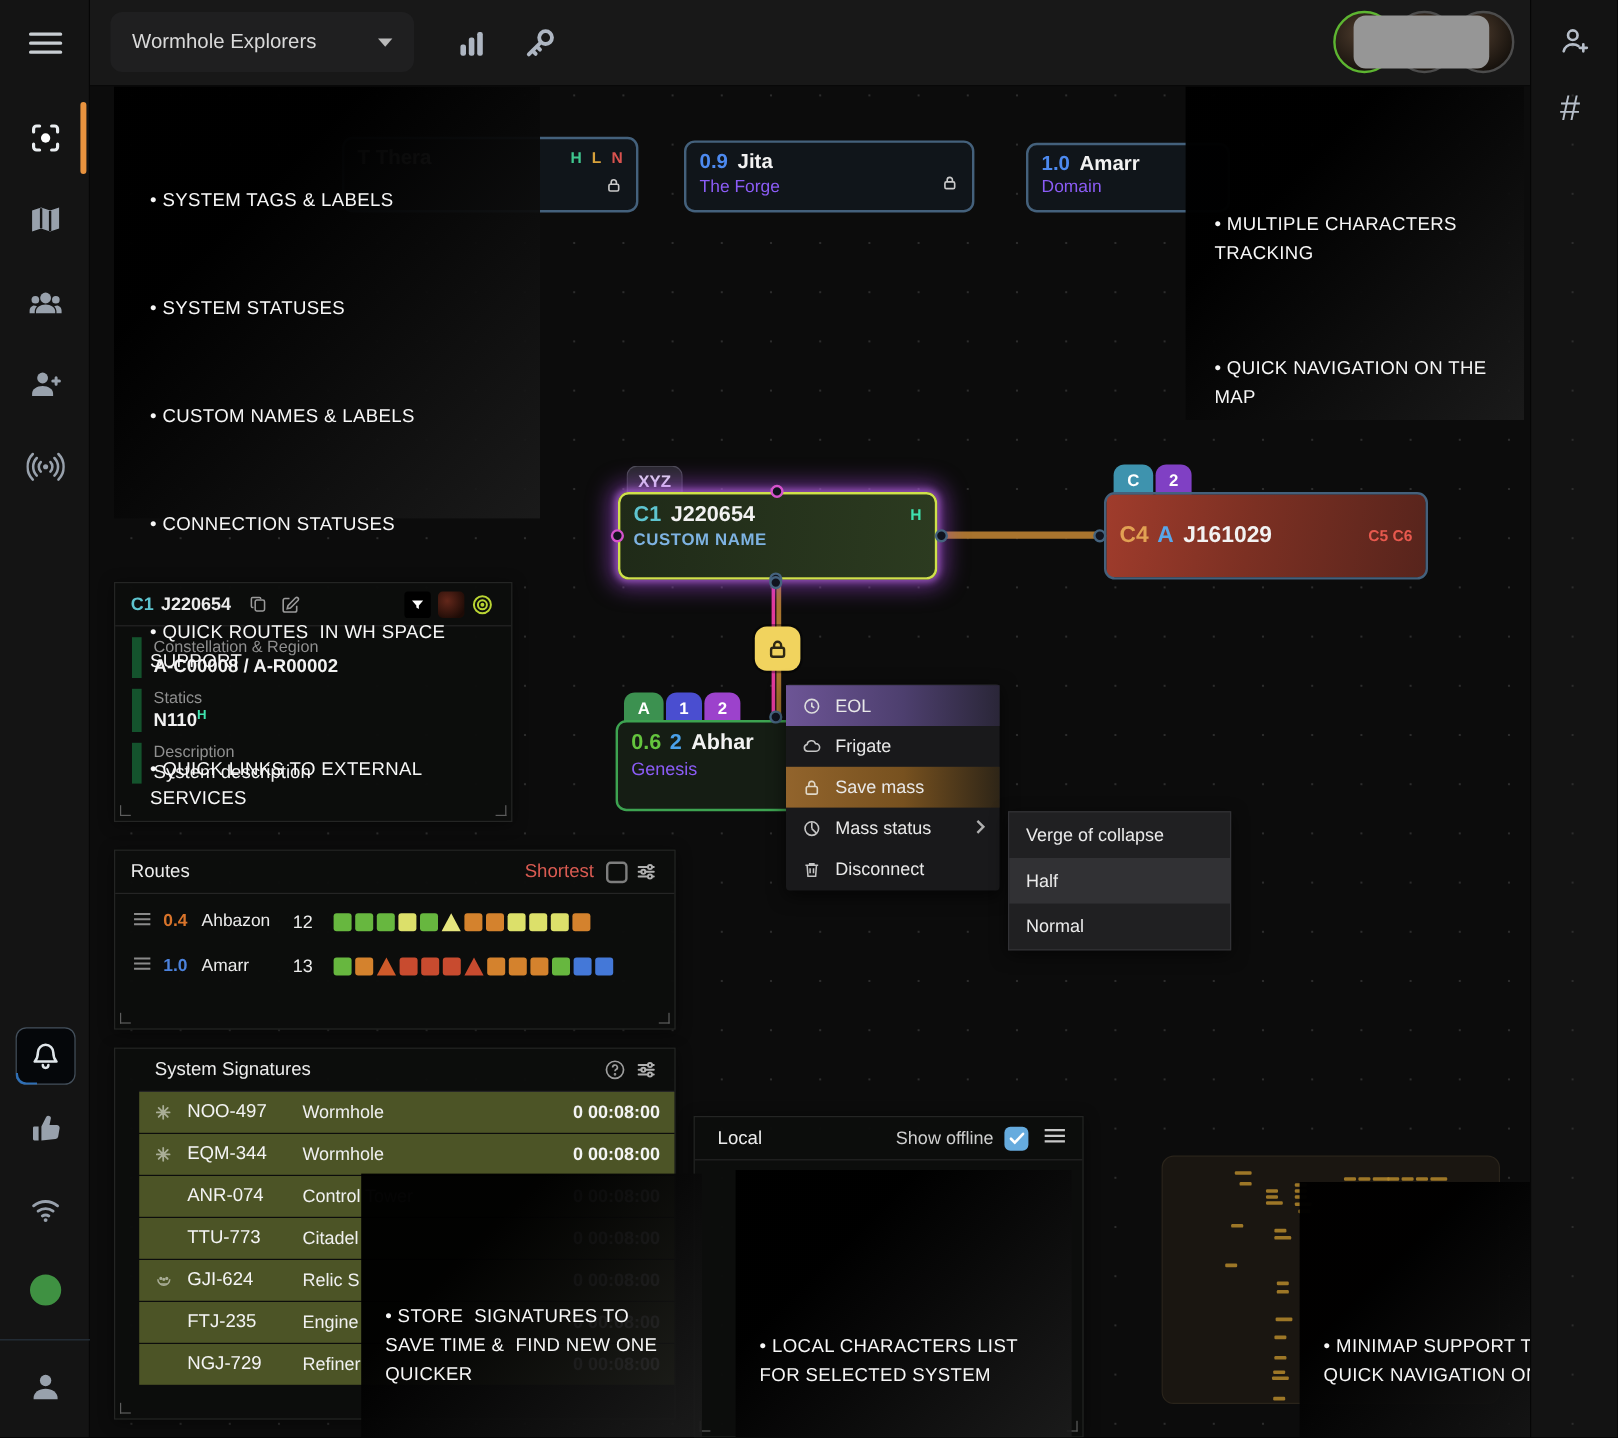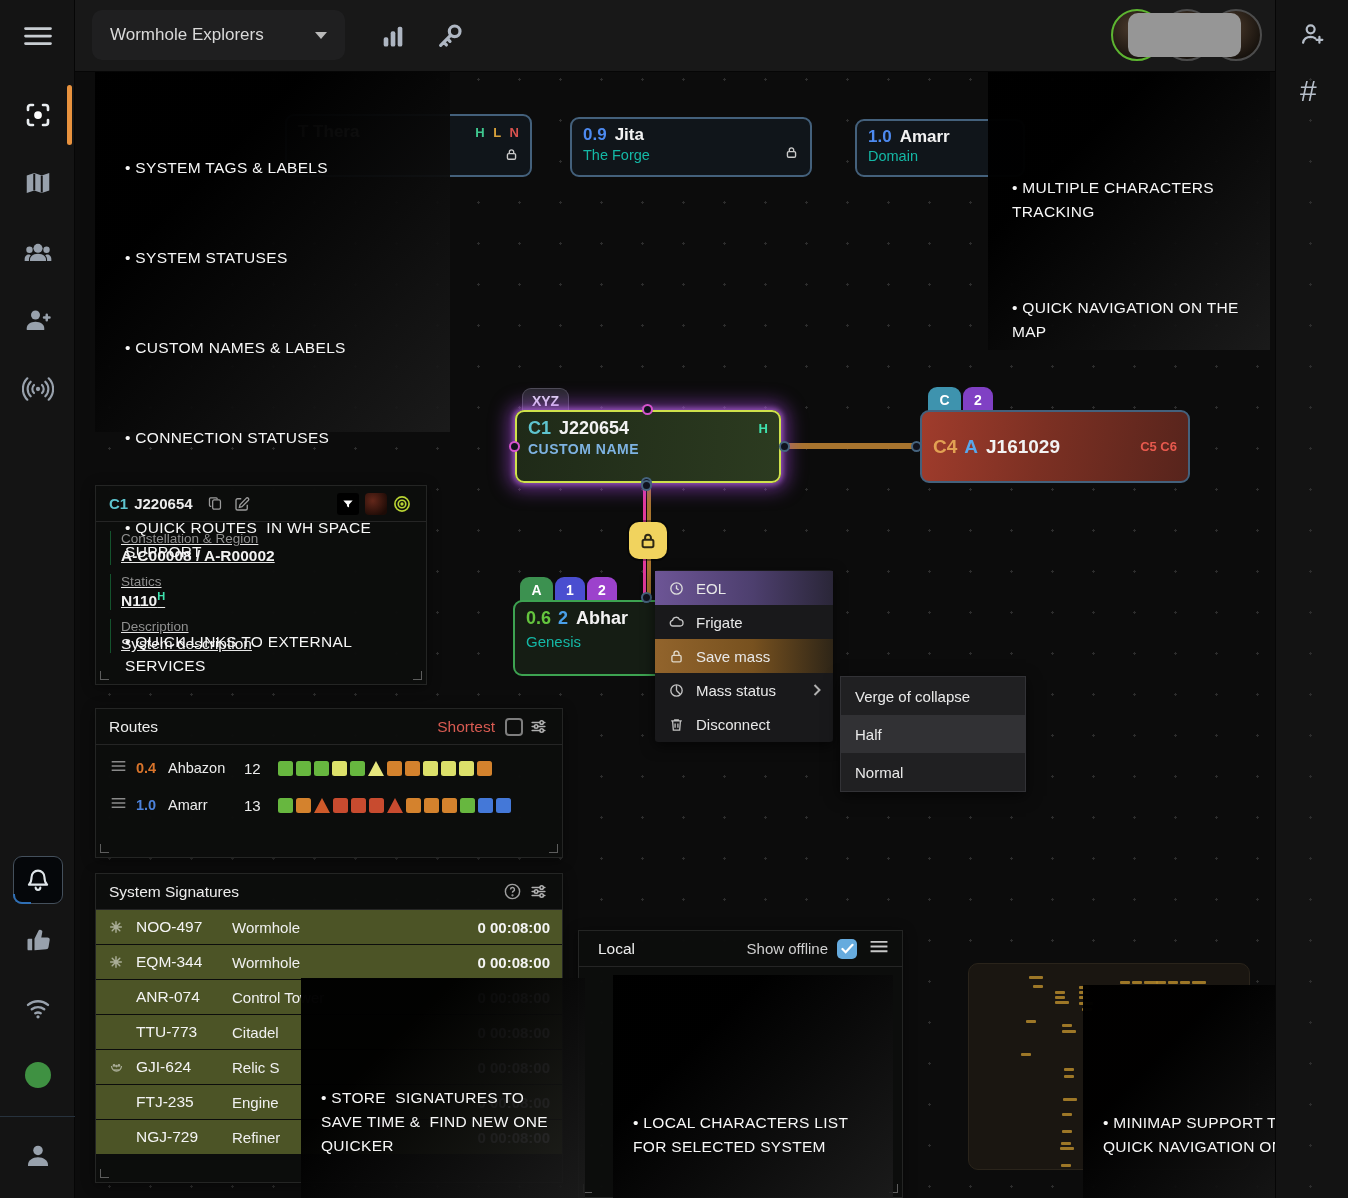--- a/index.html
+++ b/index.html
@@ -40,21 +40,21 @@
   .rail { position:absolute; right:0; top:0; width:73px; height:1198px; background-color:#131313;
     z-index:31; border-left:1px solid #060606; }
   .rail .hash { position:absolute; left:24px; top:74px; font-size:30px; color:#b6bec9; font-weight:400; }
 
   
   .node { position:absolute; border-radius:9px; border:2px solid #44617c; background:#10151a;
     z-index:3; padding:6px 11px; }
   .nrow { display:flex; align-items:center; }
   .sec { font-weight:bold; font-size:17px; }
   .nname { font-weight:bold; font-size:17px; color:#f2f2f2; margin-left:8px; }
-  .region { font-size:14.5px; color:#14b8a6; margin-top:1px; }
+  .region { font-size:14.5px; color:#8b5cf6; margin-top:1px; }
   .secflags span { font-weight:bold; font-size:13px; margin-left:4px; }
   .tab { position:absolute; z-index:2; border-radius:9px 9px 0 0; color:#fff; font-weight:bold;
     font-size:14px; display:flex; align-items:center; justify-content:center; }
   .node-c1 { left:515px; top:410px; width:266px; height:73px; border-color:#cfe14b;
     background:linear-gradient(95deg,#1f2a18,#2c3b20);
     box-shadow:0 0 18px 7px rgba(178,76,240,.5), 0 0 5px 2px rgba(216,140,255,.55); z-index:4; }
   .node-c4 { left:920px; top:410px; width:270px; height:73px; display:flex; align-items:center;
     background:linear-gradient(100deg,#a03c2c 0%,#7c3023 45%,#57241c 100%); }
   .node-abhar { left:513px; top:600px; width:190px; height:76px; border-color:#3da351; background:#151d14; }
   .hdot { position:absolute; width:11px; height:11px; border-radius:50%; background:#10131e;
@@ -90,39 +90,39 @@
   .rsz.l { left:4px; border-left:1.5px solid #5d5d5d; border-bottom:1.5px solid #5d5d5d; }
   .rsz.r { right:4px; border-right:1.5px solid #5d5d5d; border-bottom:1.5px solid #5d5d5d; }
 
   .info-panel { left:95px; top:485px; width:332px; height:200px; }
   .info-h-class { color:#5ec4cf; font-weight:bold; font-size:15px; }
   .info-h-name { color:#ececec; font-weight:bold; font-size:15px; margin:0 8px 0 6px; }
   .hic { width:22px; height:22px; display:flex; align-items:center; justify-content:center; margin-left:4px; }
   .funnel-box { background:#000; border-radius:3px; }
   .avthumb { width:22px; height:22px; border-radius:4px; margin-left:6px;
     background:radial-gradient(circle at 35% 35%, #63271a, #1d0b06 80%); }
-  .info-sec { margin:9px 0 0 14px; border-left:1px solid #14532d; padding-left:10px;text-decoration:underline; }
+  .info-sec { margin:9px 0 0 14px; border-left:8px solid #14532d; padding-left:10px; }
   .ilabel { font-size:13.5px; color:#8f8f8f; }
   .ivalue { font-size:15.5px; color:#f2f2f2; font-weight:bold; margin-top:1px; }
   .ivalue sup { color:#3fe2ae; font-size:11px; font-weight:bold; }
 
   .routes-panel { left:95px; top:708px; width:468px; height:150px; }
   .shortest { margin-left:auto; color:#d95b52; font-size:15.5px; }
   .chkbox { width:18px; height:18px; border:2px solid #7e7e7e; border-radius:4px; margin-left:10px; }
   .route-row { display:flex; align-items:center; height:28px; padding-left:14px; margin-top:9px; }
   .r-handle { width:26px; }
   .r-sec { width:32px; font-weight:bold; font-size:14.5px; }
   .r-name { width:76px; font-size:14.5px; color:#ececec; }
   .r-jumps { width:34px; font-weight:normal; font-size:15px; color:#ececec; }
   .chips { display:flex; align-items:center; gap:3px; }
   .chip-sq { width:15px; height:15px; border-radius:2.5px; }
   .chip-tri { width:0; height:0; border-left:8px solid transparent; border-right:8px solid transparent;
     border-bottom:15px solid #ccc; }
 
-  .sig-panel { left:95px; top:873px; width:468px; height:310px; }
+  .sig-panel { left:95px; top:873px; width:468px; height:310px;padding-left:20px; }
   .sig-row { display:flex; align-items:center; height:34px; margin-bottom:1px; background:#4c5426; }
   .sig-ic { width:40px; display:flex; align-items:center; justify-content:center; }
   .sig-id { width:96px; font-size:15.5px; color:#f4f4f4; }
   .sig-type { flex:1; font-size:15px; color:#f0f0f0; }
   .sig-timer { font-size:15px; color:#f4f4f4; margin-right:12px;font-weight:bold; }
 
   .local-panel { left:578px; top:930px; width:325px; height:268px; }
   .show-off { margin-left:auto; color:#cfcfcf; font-size:15px; }
   .chk-on { width:20px; height:20px; background:#66abde; border-radius:5px; margin:0 12px 0 9px;
     display:flex; align-items:center; justify-content:center; }

